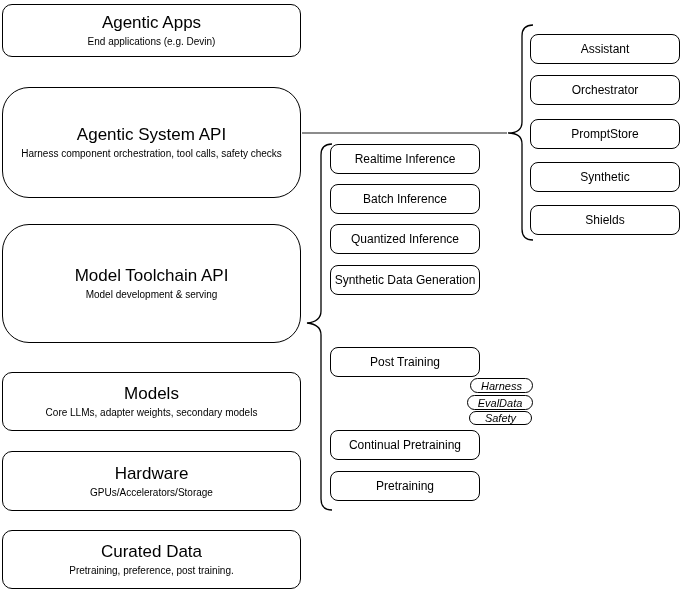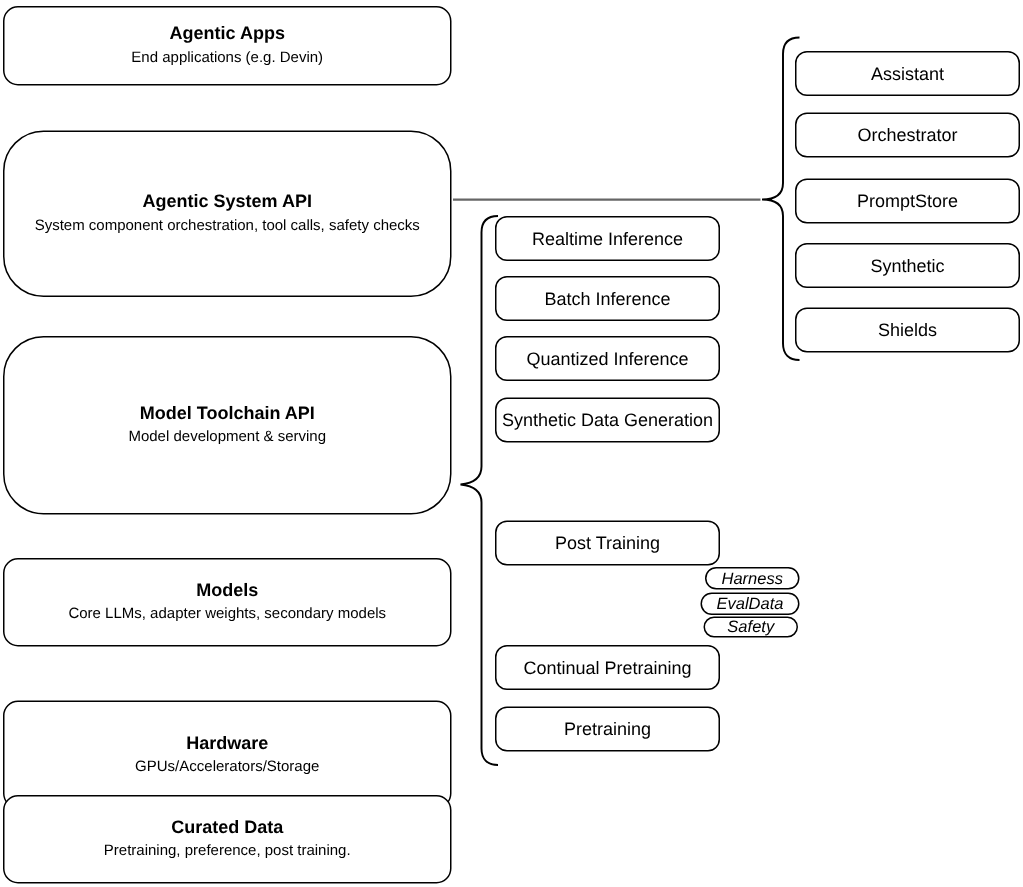--- a/index.html
+++ b/index.html
@@ -7,21 +7,21 @@
     position:relative; width:682px; height:591px; background:#ffffff;
     font-family:"Liberation Sans", sans-serif; color:#000; overflow:hidden;
   }
   .node {
     position:absolute; background:#ffffff; border:1.5px solid #000000;
     box-sizing:border-box; display:flex; flex-direction:column;
     align-items:center; justify-content:center; text-align:center; z-index:2;
   }
   .lbox { left:2px; width:299px; border-radius:10px; }
   .big  { border-radius:27px; }
-  .t { font-size:12px; line-height:1.15;font-weight:bold; }
+  .t { font-size:17px; line-height:1.15; }
   .s { font-size:10px; line-height:1.15; margin-top:3px; }
   .mbox { left:330px; width:150px; height:30px; border-radius:8px; font-size:12px; flex-direction:row; }
   .rbox { left:530px; width:150px; height:30px; border-radius:8px; font-size:12px; flex-direction:row; }
   .pill {
     position:absolute; background:#ffffff; border:1.3px solid #000000;
     border-radius:9px; box-sizing:border-box; display:flex; align-items:center;
     justify-content:center; font-size:11px; z-index:3;font-style:italic;
   }
   svg.overlay { position:absolute; left:0; top:0; z-index:1; }
 </style>
@@ -36,34 +36,34 @@
     <path d="M 533 25 C 526 25 522 28 522 36 L 522 122 C 522 129 518 133 508 133 C 518 133 522 137 522 144 L 522 229 C 522 236 526 240 533 240" stroke="#000000" stroke-width="1.3" fill="none"></path>
   </svg>
 
   <div class="node lbox" style="top:4px;height:53px">
     <div class="t">Agentic Apps</div>
     <div class="s">End applications (e.g. Devin)</div>
   </div>
 
   <div class="node lbox big" style="top:87px;height:111px">
     <div class="t">Agentic System API</div>
-    <div class="s">System component orchestration, tool calls, safety checks</div>
+    <div class="s">Harness component orchestration, tool calls, safety checks</div>
   </div>
 
   <div class="node lbox big" style="top:224px;height:119px">
     <div class="t">Model Toolchain API</div>
     <div class="s">Model development &amp; serving</div>
   </div>
 
   <div class="node lbox" style="top:372px;height:59px">
     <div class="t">Models</div>
     <div class="s">Core LLMs, adapter weights, secondary models</div>
   </div>
 
-  <div class="node lbox" style="top:467px;height:72px">
+  <div class="node lbox" style="top:451px;height:60px">
     <div class="t">Hardware</div>
     <div class="s">GPUs/Accelerators/Storage</div>
   </div>
 
   <div class="node lbox" style="top:530px;height:59px">
     <div class="t">Curated Data</div>
     <div class="s">Pretraining, preference, post training.</div>
   </div>
 
   <div class="node mbox" style="top:144px">

